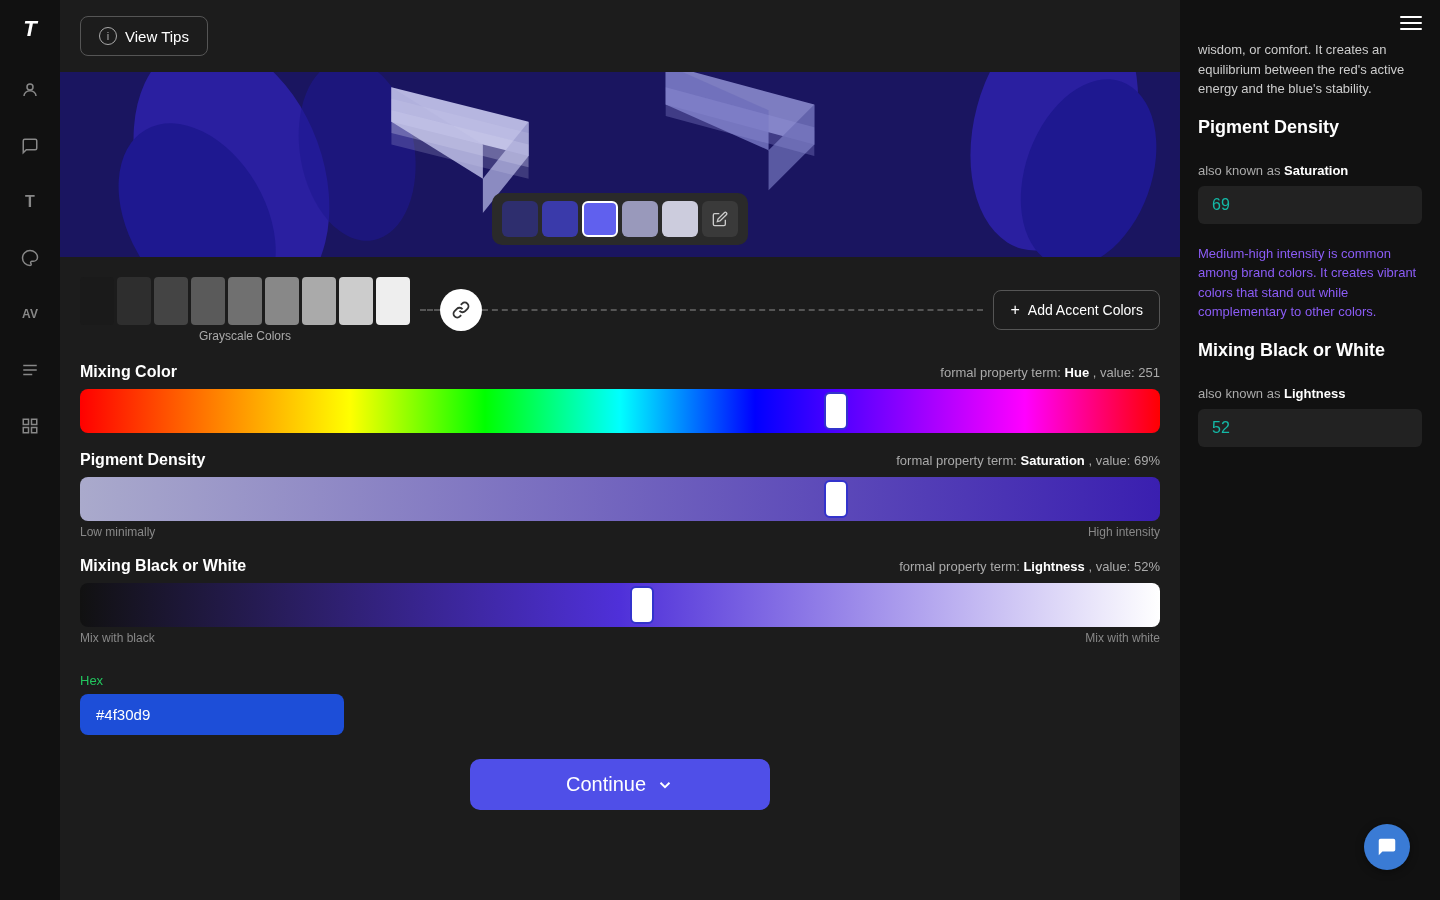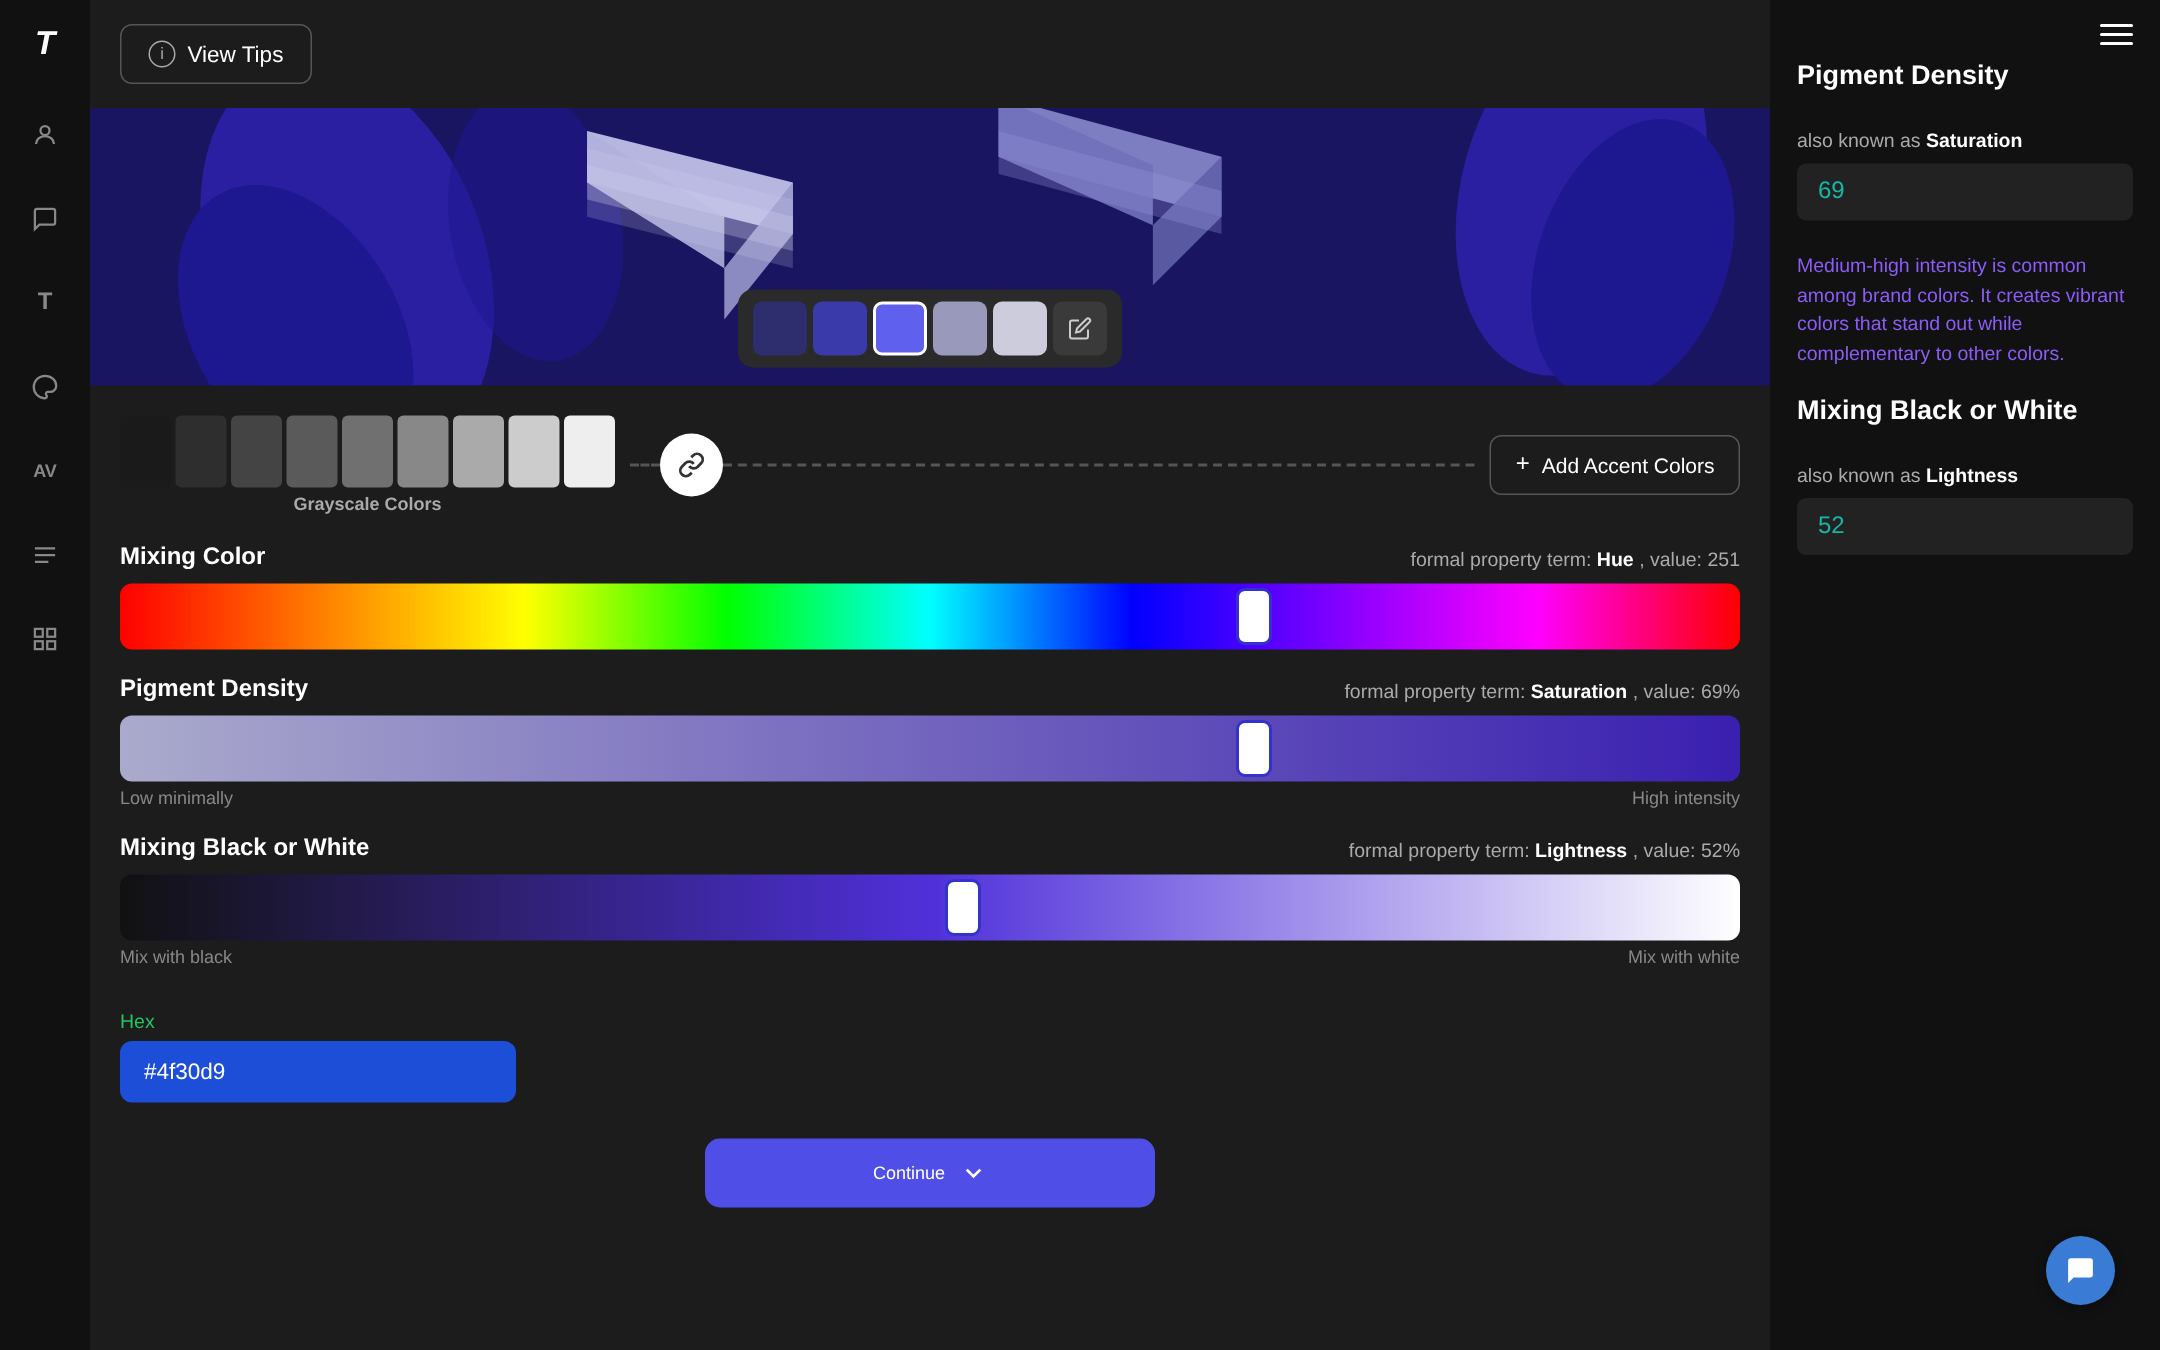--- a/index.html
+++ b/index.html
@@ -167,21 +167,20 @@
       color: #fff;
       font-size: 14px;
       cursor: pointer;
       white-space: nowrap;
     }
     .grayscale-label {
       text-align: center;
       color: #aaa;
       font-size: 12px;
       margin-top: 4px;
-      font-weight: bold;
     }
     .grayscale-col {
       display: flex;
       flex-direction: column;
     }
 
     
     .sliders-area {
       padding: 10px 20px;
     }
@@ -260,21 +259,21 @@
     .continue-btn-wrap {
       display: flex;
       justify-content: center;
       padding: 10px 20px 20px 20px;
     }
     .continue-btn {
       background: #4f4fe8;
       border: none;
       border-radius: 10px;
       color: #fff;
-      font-size: 12px;
+      font-size: 20px;
       padding: 14px 60px;
       cursor: pointer;
       display: flex;
       align-items: center;
       gap: 10px;
       min-width: 300px;
       justify-content: center;
     }
 
     
@@ -594,20 +593,21 @@
 <div class="right-panel">
 
   <div style="display:flex;justify-content:flex-end;margin-bottom:10px;">
     <button class="hamburger-btn" style="position:relative;top:0;right:0;">
       <span></span>
       <span></span>
       <span></span>
     </button>
   </div>
 
+  <p class="right-panel-desc">wisdom, or comfort. It creates an equilibrium between the red's active energy and the blue's stability.</p>
 
   <div class="right-panel-section-title">Pigment Density</div>
   <p class="right-panel-label">
     <span>also known as</span>
     <strong>Saturation</strong>
   </p>
   <div class="right-panel-value-box">69</div>
   <p class="right-panel-body">Medium-high intensity is common among brand colors. It creates vibrant colors that stand out while complementary to other colors.</p>
 
   <div class="right-panel-section-title">Mixing Black or White</div>

